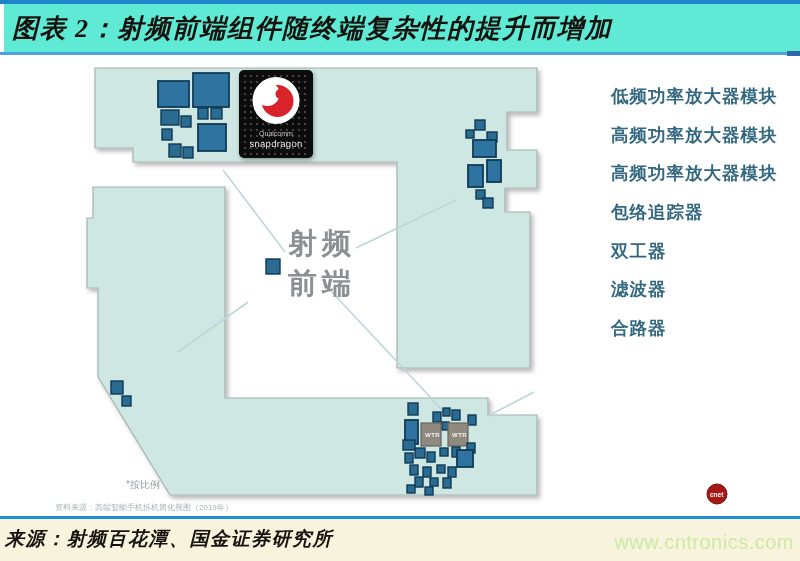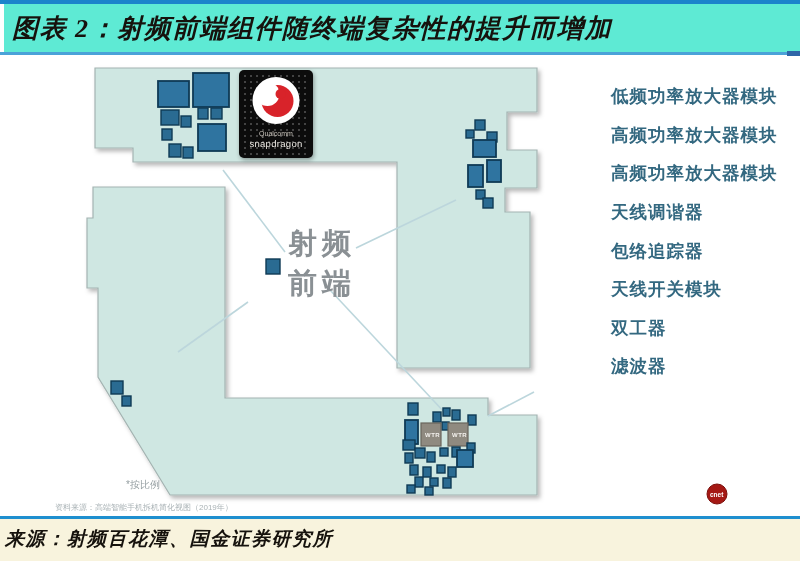--- a/index.html
+++ b/index.html
@@ -196,25 +196,25 @@
       <div class="chip-swirl"></div>
     </div>
     <div class="chip-t1">Qualcomm</div>
     <div class="chip-t2">snapdragon</div>
   </div>
 
   <div class="comp-list">
     <div class="comp-item">低频功率放大器模块</div>
     <div class="comp-item">高频功率放大器模块</div>
     <div class="comp-item">高频功率放大器模块</div>
-    <div class="comp-item">天线调谐器</div>
     <div class="comp-item">包络追踪器</div>
-    <div class="comp-item">天线开关模块</div>
     <div class="comp-item">双工器</div>
     <div class="comp-item">滤波器</div>
+    <div class="comp-item">合路器</div>
   </div>
 
   <div class="bottom-rule"></div>
   <div class="footer-band">
     <div class="source-text">来源：射频百花潭、国金证券研究所</div>
+    <div class="url-text">www.cntronics.com</div>
   </div>
 
 </div>
 
 </body></html>

